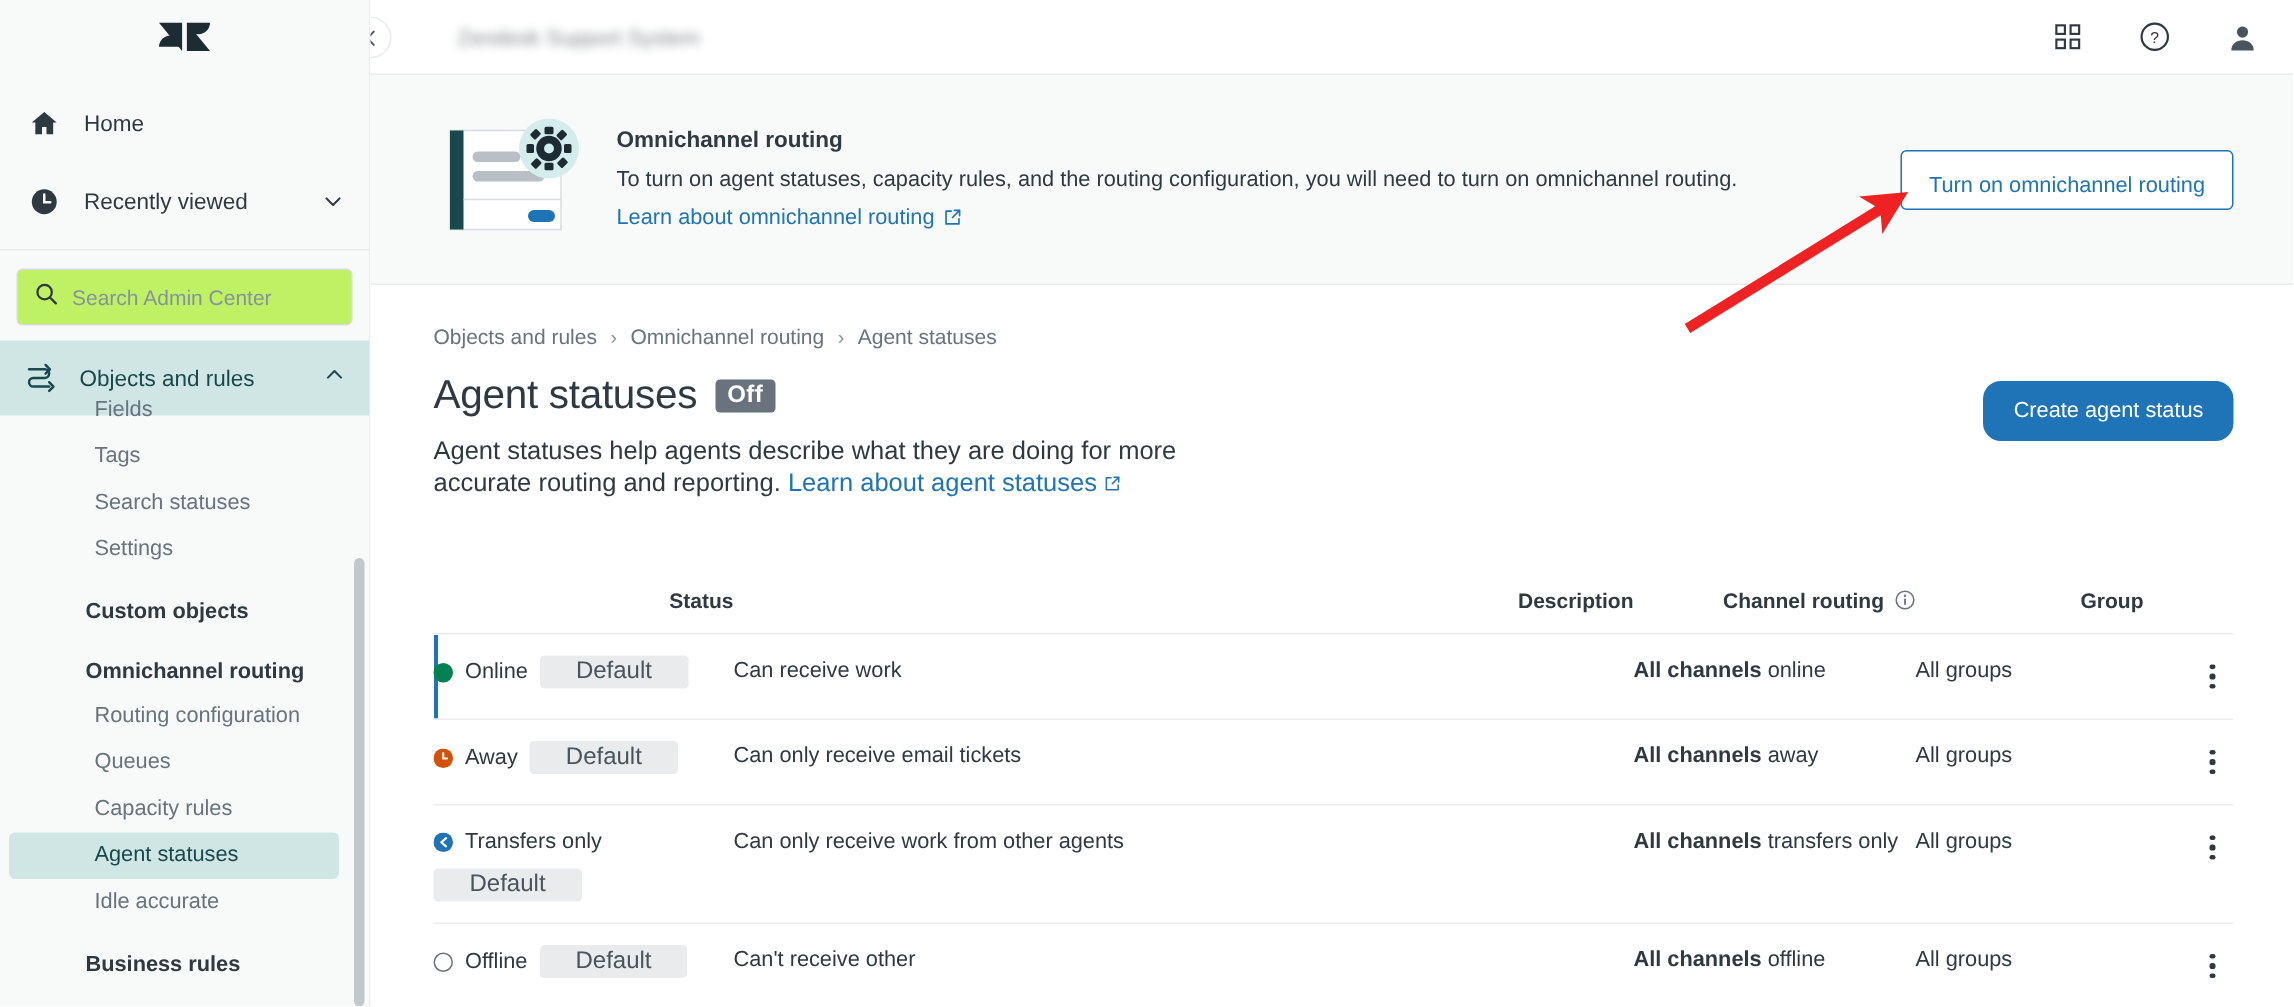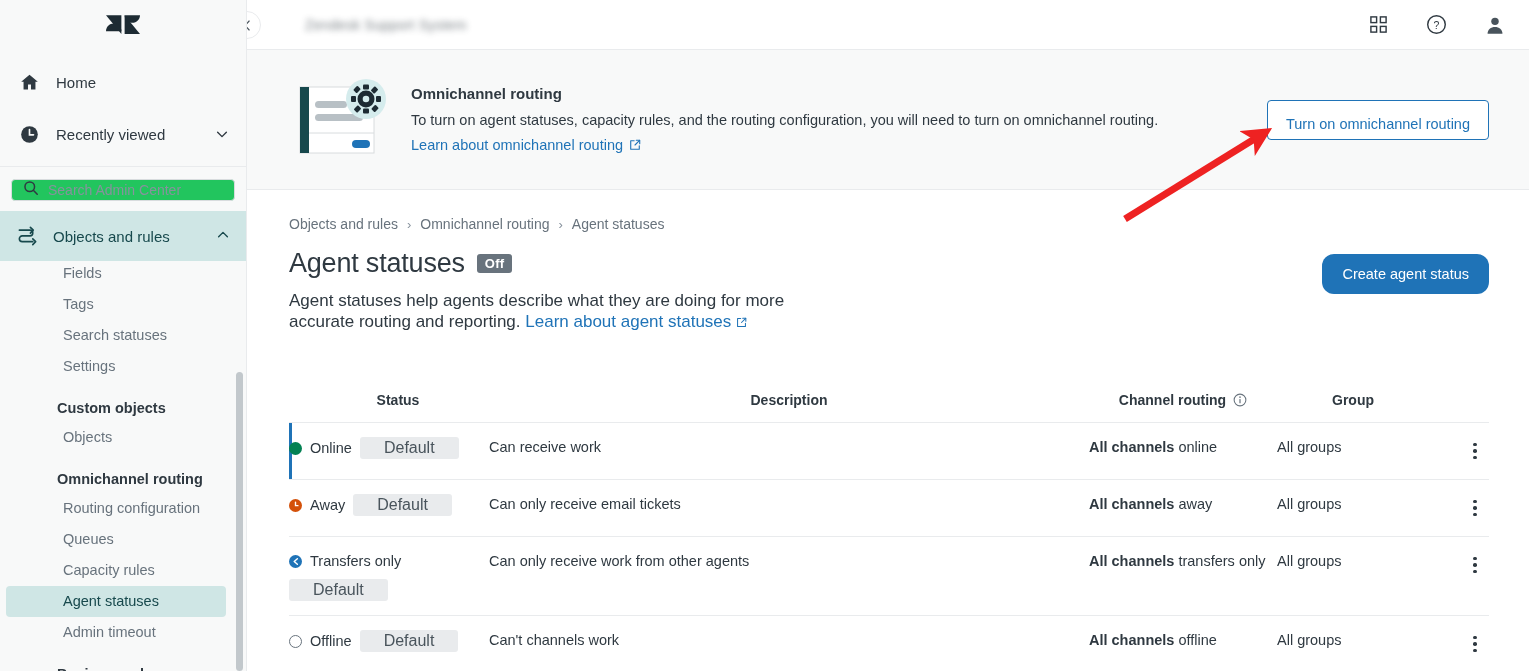--- a/index.html
+++ b/index.html
@@ -25,22 +25,22 @@
     color: #2f3941; font-size: 15px;
   }
   .sb-row .ico { width: 26px; display: flex; align-items: center; justify-content: center; }
   .sb-row .lbl { flex: 1; }
   .sb-row .chev { width: 16px; display: flex; align-items: center; justify-content: center; }
   .sb-divider { height: 1px; background: #e9ebed; margin: 2px 0 0 0; }
 
   .sb-search-wrap { padding: 12px 11px 10px 11px; }
   .sb-search {
     display: flex; align-items: center; gap: 9px;
-    height: 22px; border: 1px solid #d8dcde; border-radius: 4px;
-    background: #22c55e; padding: 0 11px;
+    height: 38px; border: 1px solid #d8dcde; border-radius: 4px;
+    background: #bef264; padding: 0 11px;
   }
   .sb-search input {
     border: 0; outline: 0; font-size: 14px; color: #2f3941;
     font-family: "Liberation Sans", sans-serif; width: 100%; background: transparent;
   }
   .sb-search input::placeholder { color: #87929d; }
 
   .sb-section-head {
     display: flex; align-items: center; gap: 14px;
     height: 50px; padding: 0 16px; cursor: pointer;
@@ -110,35 +110,35 @@
   .content { padding: 26px 40px 0 42px; }
   .breadcrumb { font-size: 14px; color: #68737d; display: flex; align-items: center; gap: 9px; }
   .breadcrumb .crumb { cursor: pointer; }
   .breadcrumb .sep { color: #87929d; font-size: 13px; }
 
   .page-head { display: flex; align-items: flex-start; margin-top: 16px; }
   .page-head-left { flex: 1; }
   .h1row { display: flex; align-items: center; gap: 12px; }
   h1 { font-size: 27px; font-weight: 400; color: #2f3941; letter-spacing: -.2px; }
   .badge-off {
-    background: #68737d; color: #fff; font-size: 13px; font-weight: bold;
+    background: #68737d; color: #fff; font-size: 16px; font-weight: bold;
     border-radius: 3px; padding: 3px 8px; line-height: 1; letter-spacing: .3px;
   }
   .page-desc { margin-top: 11px; font-size: 17px; color: #2f3941; line-height: 21px; max-width: 560px; }
   .page-desc a { color: #1f73b7; text-decoration: none; }
   .btn-primary {
     background: #1f73b7; color: #fff; border: 0; border-radius: 12px;
     font-size: 14.5px; padding: 0 20px; height: 40px; cursor: pointer;
     font-family: Liberation Sans, sans-serif; white-space: nowrap; margin-top: 6px;
   }
 
   
   table.statuses { width: 100%; border-collapse: collapse; margin-top: 60px; table-layout: fixed; }
   table.statuses th {
-    text-align: center; font-size: 14px; font-weight: bold; color: #2f3941;
+    text-align: right; font-size: 14px; font-weight: bold; color: #2f3941;
     padding: 0 0 14px 0; border-bottom: 1px solid #e9ebed; vertical-align: bottom;
   }
   table.statuses th.c-status { width: 200px; padding-left: 18px; }
   table.statuses th.c-desc { width: 600px; }
   table.statuses th.c-chan { width: 188px; }
   table.statuses th.c-group { width: auto; }
   table.statuses th.c-act { width: 60px; }
   .th-inline { display: inline-flex; align-items: center; gap: 7px; }
 
   table.statuses td {
@@ -241,27 +241,26 @@
       </span>
     </div>
 
     <div class="sb-scroll">
       <div id="sb-items">
           <div class="sb-sub">Fields</div>
           <div class="sb-sub">Tags</div>
           <div class="sb-sub">Search statuses</div>
           <div class="sb-sub">Settings</div>
           <div class="sb-group-title">Custom objects</div>
-          <div class="sb-sub">Objects</div>
           <div class="sb-group-title">Omnichannel routing</div>
           <div class="sb-sub">Routing configuration</div>
           <div class="sb-sub">Queues</div>
           <div class="sb-sub">Capacity rules</div>
           <div class="sb-sub active">Agent statuses</div>
-          <div class="sb-sub">Admin timeout</div>
+          <div class="sb-sub">Idle accurate</div>
           <div class="sb-group-title">Business rules</div>
         </div>
     </div>
 
     <div class="sb-track">
       <div class="sb-thumb"></div>
     </div>
   </aside>
 
   <section class="main">
@@ -454,21 +453,21 @@
               </td>
             </tr>
             <tr>
               <td class="c-status">
                 <div class="status-cell">
                   <span class="ic-offline"></span>
                   <span class="status-name">Offline</span>
                   <span class="chip">Default</span>
                 </div>
               </td>
-              <td>Can't channels work</td>
+              <td>Can't receive other</td>
               <td class="chan"><strong>All channels</strong><span> offline</span></td>
               <td>All groups</td>
               <td class="c-act">
                 <span class="kebab">
                   <span class="kebab-dots">
                     <i></i>
                     <i></i>
                     <i></i>
                   </span>
                 </span>

